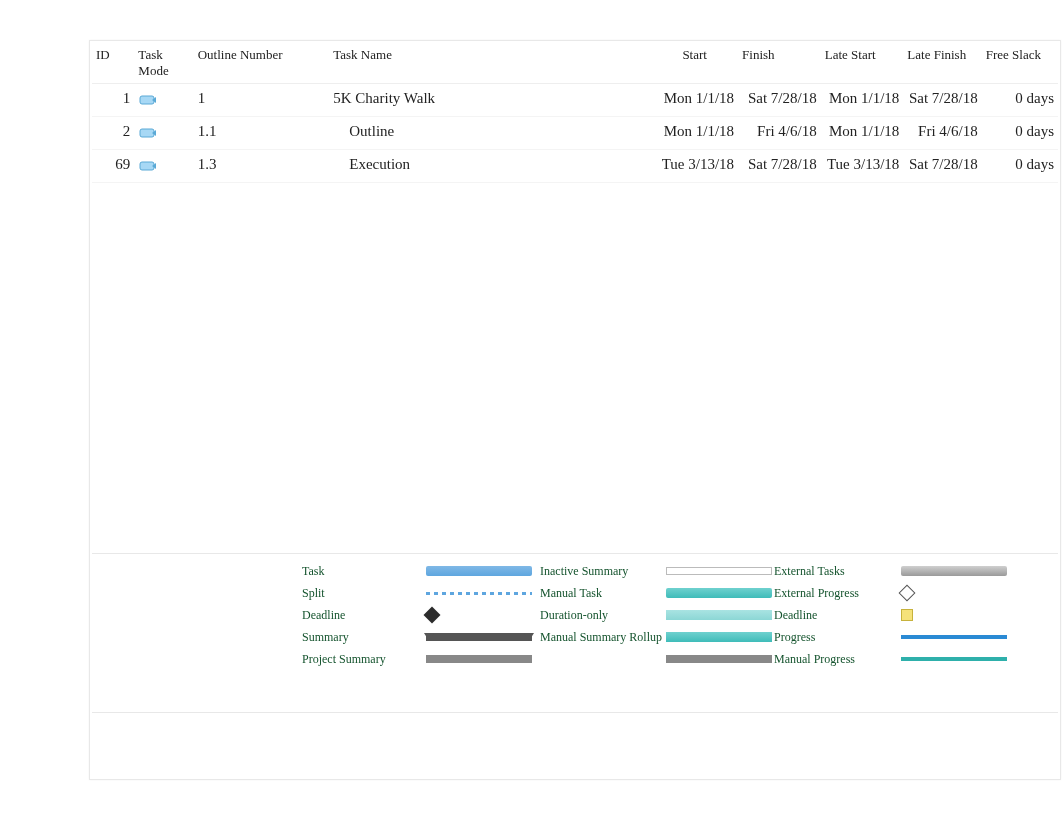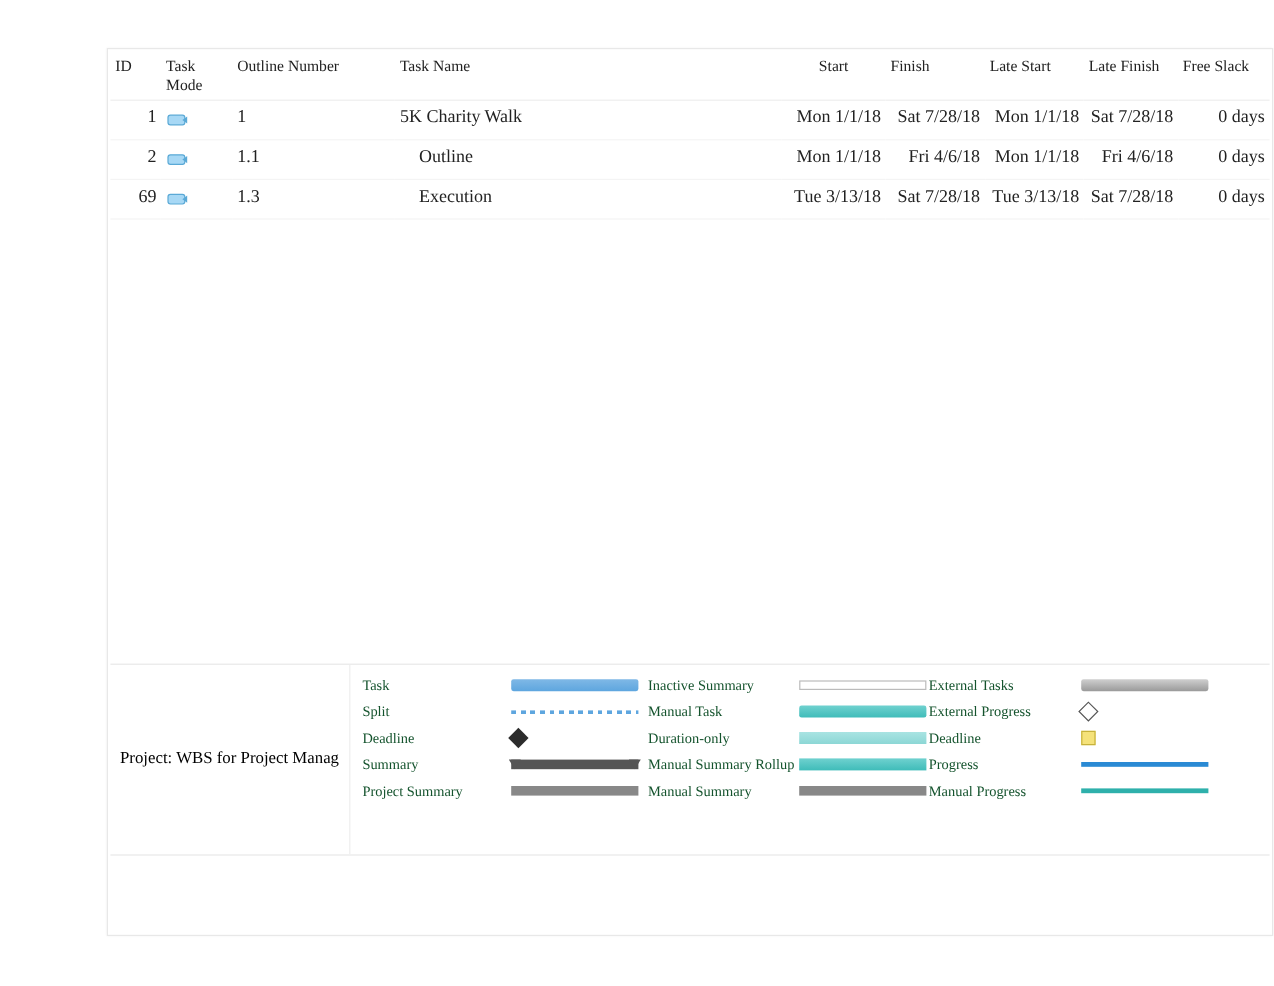--- a/index.html
+++ b/index.html
@@ -214,23 +214,20 @@
               <td class="col-finish">Sat 7/28/18</td>
               <td class="col-latestart">Tue 3/13/18</td>
               <td class="col-latefinish">Sat 7/28/18</td>
               <td class="col-slack">0 days</td>
             </tr>
           </tbody>
       </table>
     </div>
 
     <div class="legend-region">
-      <div class="legend-left">
-        <span>Project: WBS for Project Manag</span>
-      </div>
       <div class="legend-body">
         <div class="legend-col legend-col1" id="legend-c1">
             <div class="legend-row">
               <span class="legend-label">Task</span>
             </div>
             <div class="legend-row">
               <span class="legend-label">Split</span>
             </div>
             <div class="legend-row">
               <span class="legend-label">Deadline</span>
@@ -265,23 +262,20 @@
             </div>
             <div class="legend-row">
               <span class="legend-label">Manual Task</span>
             </div>
             <div class="legend-row">
               <span class="legend-label">Duration-only</span>
             </div>
             <div class="legend-row">
               <span class="legend-label">Manual Summary Rollup</span>
             </div>
-            <div class="legend-row">
-              <span class="legend-label">Manual Summary</span>
-            </div>
           </div>
         <div class="legend-col legend-sw2" id="legend-c2s">
             <div class="legend-row">
               <span class="legend-swatch sw-inactsummary"></span>
             </div>
             <div class="legend-row">
               <span class="legend-swatch sw-manualtask"></span>
             </div>
             <div class="legend-row">
               <span class="legend-swatch sw-durationonly"></span>

